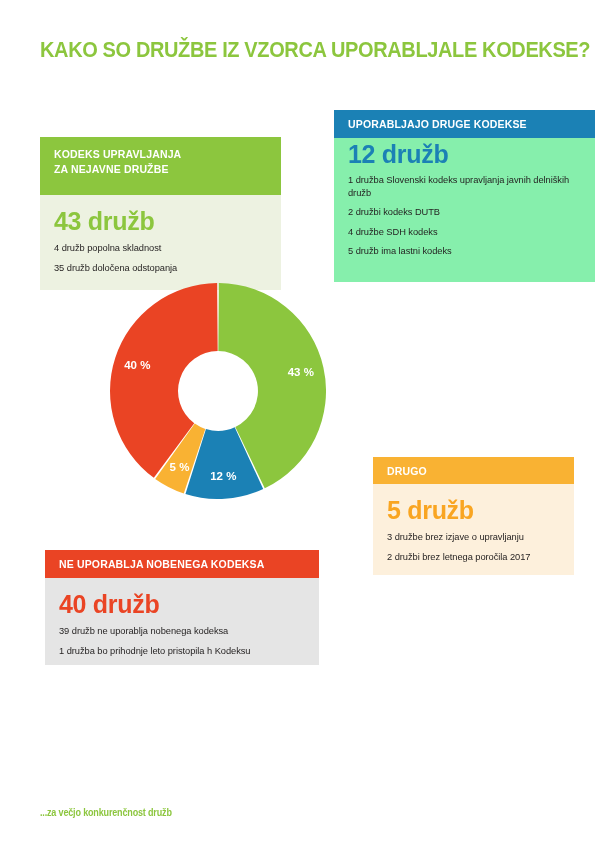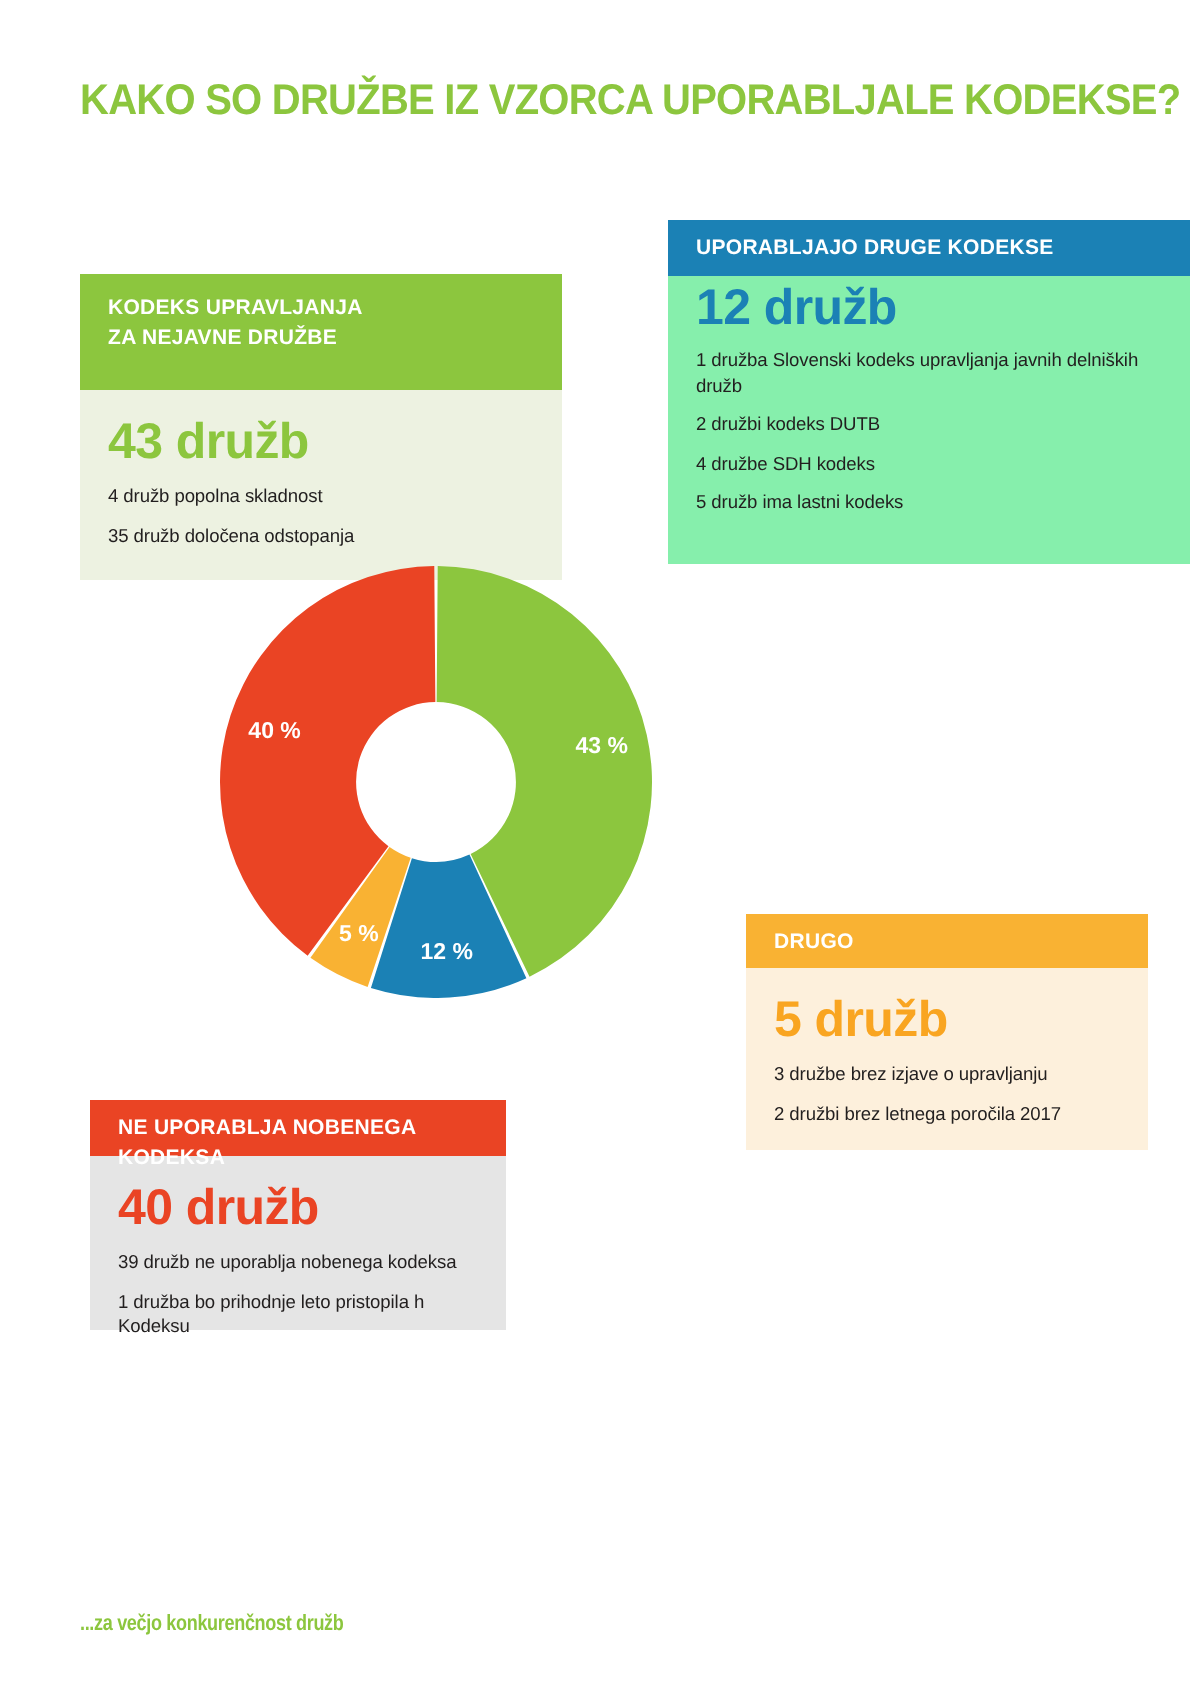--- a/index.html
+++ b/index.html
@@ -79,21 +79,21 @@
   #card-blue .card-big { color: #1B81B5; margin-bottom: 7px; }
   #card-blue .card-line { margin-bottom: 7px; }
 
   
   #card-orange { left: 357px; top: 457px; width: 201px; padding-left: 16px; }
   #card-orange .card-head { background: #F9B233; height: 27px; padding-top: 7px; }
   #card-orange .card-body { background: #FDF0DC; height: 91px; }
   #card-orange .card-big { color: #F9A521; }
 
   
-  #card-red { left: 45px; top: 550px; width: 208px; }
+  #card-red { left: 45px; top: 550px; width: 274px; }
   #card-red .card-head { background: #EA4424; height: 28px; padding-top: 7px; }
   #card-red .card-body { background: #e5e5e5; height: 87px; }
   #card-red .card-big { color: #EA4424; }
 
   
   #donut-wrap {
     position: absolute;
     left: 110px;
     top: 283px;
     width: 216px;

